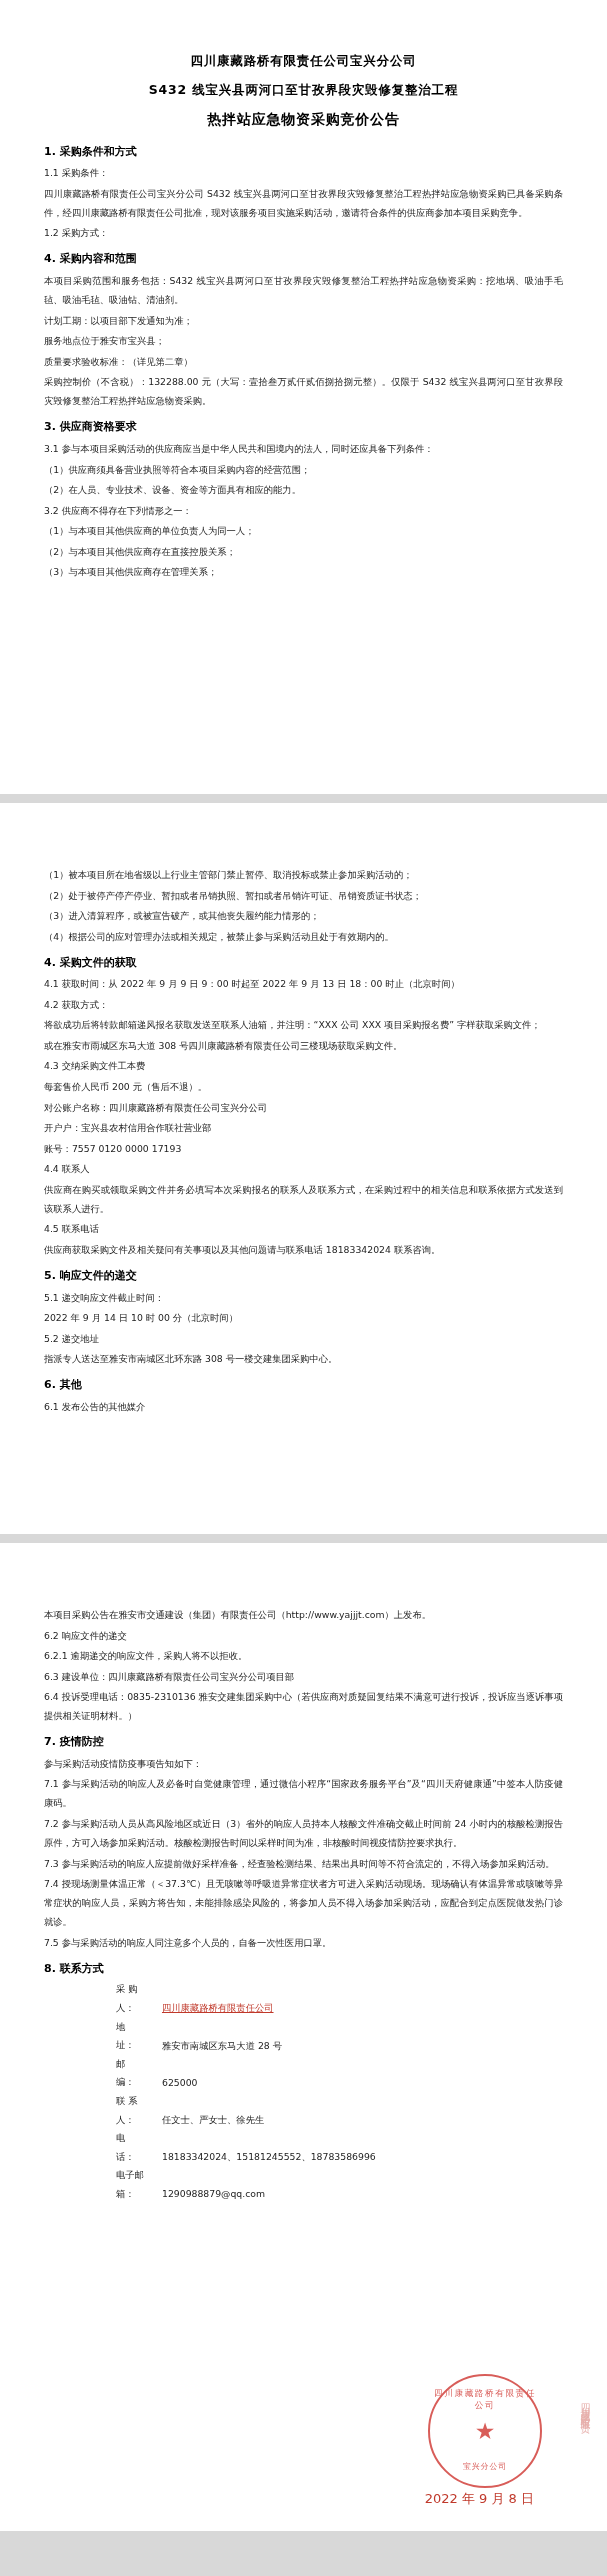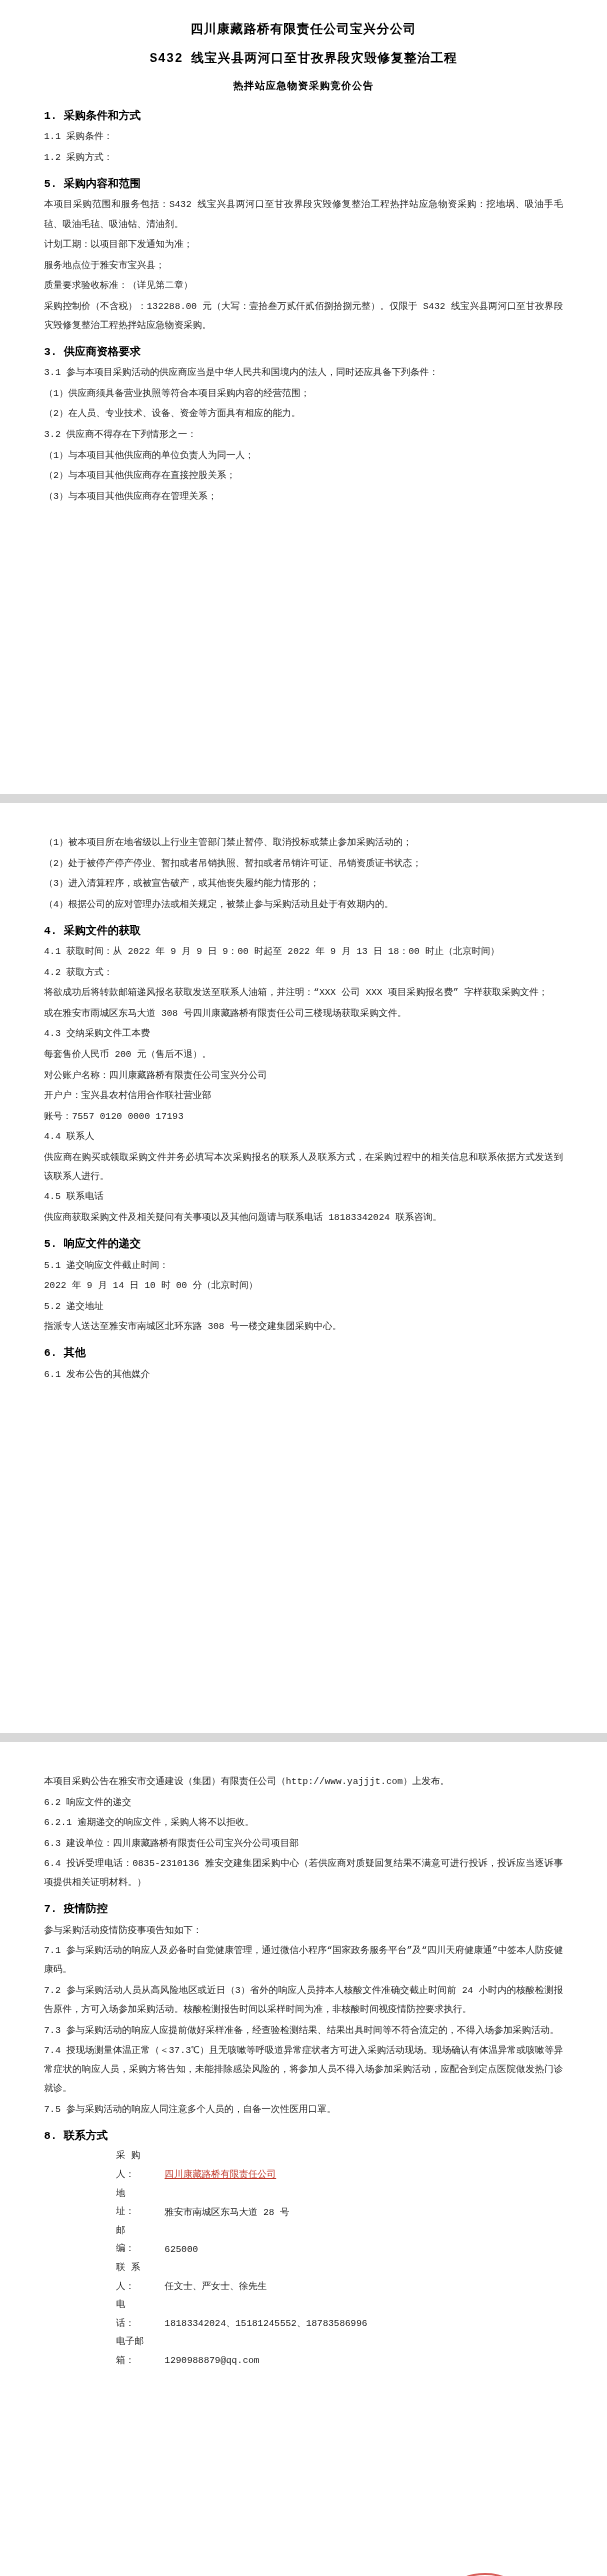--- a/index.html
+++ b/index.html
@@ -10,38 +10,37 @@
   body {
     width: 607px;
     font-family: "DejaVu Sans", "Liberation Sans", sans-serif;
     color: #1a1a1a;
   }
   .page {
     width: 607px;
     position: relative;
     background: #ffffff;
     box-sizing: border-box;
-    padding: 4px 44px 20px 44px;
+    padding: 36px 44px 20px 44px;
     overflow: hidden;
-    font-family: Liberation Mono, monospace;
   }
   .page.p1 { height: 794px; }
-  .page.p2 { height: 930px; }
+  .page.p2 { height: 731px; }
   .page.p3 { height: 988px; }
   .gap { height: 9px; background: #d8d8d8; }
 
   .doc-title {
     text-align: center;
     font-weight: bold;
     color: #000;
     letter-spacing: 0.8px;
   }
   .t1 { font-size: 12.5px; margin: 16.7px 0 12px 0; }
   .t2 { font-size: 12.5px; margin: 0 0 12px 0; }
-  .t3 { font-size: 10px; margin: 8px 0 15px 0; }
+  .t3 { font-size: 14px; margin: 8px 0 15px 0; }
 
   h2.sec {
     font-size: 11px;
     font-weight: bold;
     color: #000;
     margin: 9px 0 4.6px 0;
   }
   p.para {
     font-size: 9.3px;
     line-height: 2.05;
@@ -124,23 +123,24 @@
 </head>
 <body>
 
 <div class="page p1">
   <div class="doc-title t1">四川康藏路桥有限责任公司宝兴分公司</div>
   <div class="doc-title t2">S432 线宝兴县两河口至甘孜界段灾毁修复整治工程</div>
   <div class="doc-title t3">热拌站应急物资采购竞价公告</div>
 
   <h2 class="sec">1. 采购条件和方式</h2>
   <p class="para i1">1.1 采购条件：</p>
+  <p class="para i2">四川康藏路桥有限责任公司宝兴分公司 S432 线宝兴县两河口至甘孜界段灾毁修复整治工程热拌站应急物资采购已具备采购条件，经四川康藏路桥有限责任公司批准，现对该服务项目实施采购活动，邀请符合条件的供应商参加本项目采购竞争。</p>
   <p class="para i1">1.2 采购方式：</p>
 
-  <h2 class="sec">5. 采购内容和范围</h2>
+  <h2 class="sec">4. 采购内容和范围</h2>
   <p class="para i1">本项目采购范围和服务包括：S432 线宝兴县两河口至甘孜界段灾毁修复整治工程热拌站应急物资采购：挖地埚、吸油手毛毡、吸油毛毡、吸油钻、清油剂。</p>
   <p class="para i1">计划工期：以项目部下发通知为准；</p>
   <p class="para i1">服务地点位于雅安市宝兴县；</p>
   <p class="para i1">质量要求验收标准：（详见第二章）</p>
   <p class="para i1">采购控制价（不含税）：132288.00 元（大写：壹拾叁万贰仟贰佰捌拾捌元整）。仅限于 S432 线宝兴县两河口至甘孜界段灾毁修复整治工程热拌站应急物资采购。</p>
 
   <h2 class="sec">3. 供应商资格要求</h2>
   <p class="para i1">3.1 参与本项目采购活动的供应商应当是中华人民共和国境内的法人，同时还应具备下列条件：</p>
   <p class="para i2">（1）供应商须具备营业执照等符合本项目采购内容的经营范围；</p>
   <p class="para i2">（2）在人员、专业技术、设备、资金等方面具有相应的能力。</p>

